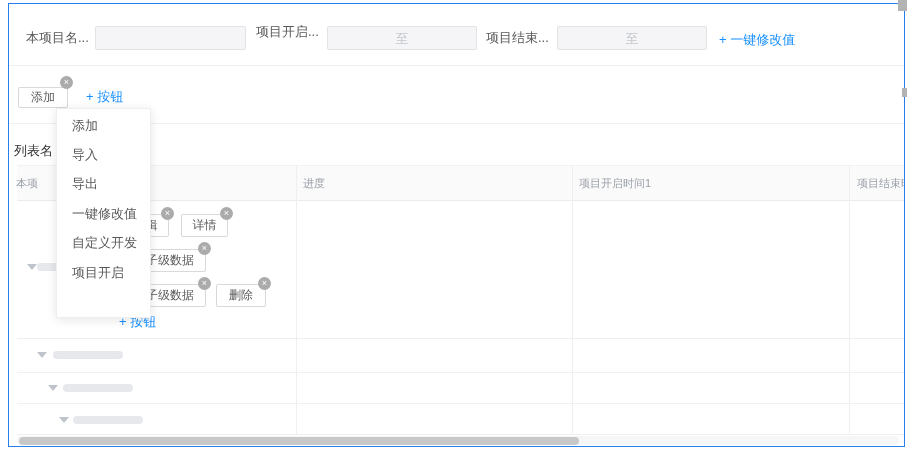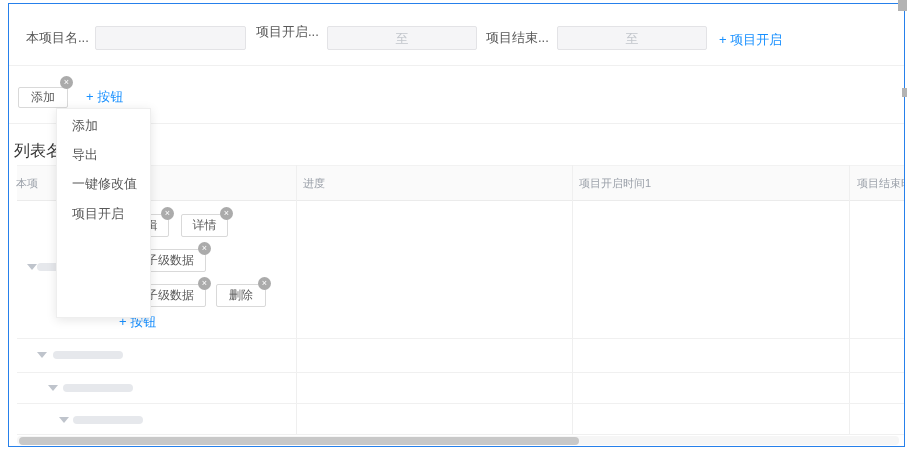--- a/index.html
+++ b/index.html
@@ -31,21 +31,21 @@
     background: #fff; border: 1px solid #d9d9d9; border-radius: 2px;
     font-size: 12px; color: #595959; display: flex; align-items: center; justify-content: center;
     white-space: nowrap; overflow: hidden; cursor: pointer;
   }
   .badge {
     width: 13px; height: 13px; border-radius: 50%;
     background: #ababab; color: #fff; font-size: 9px; line-height: 13px;
     text-align: center; z-index: 6; cursor: pointer;
   }
   
-  .sec-title { font-size: 16px; color: #333; line-height: 14px; white-space: nowrap; }
+  .sec-title { font-size: 13px; color: #333; line-height: 14px; white-space: nowrap; }
   
   .th-bg { background: #fafafa; border-top: 1px solid #f2f2f2; border-bottom: 1px solid #ebebeb; }
   .th-text { font-size: 11px; color: #999fa8; line-height: 13px; white-space: nowrap; }
   .v-border { width: 1px; background: #efefef; }
   .h-border { height: 1px; background: #f0f0f0; }
   .caret {
     width: 0; height: 0; border-left: 5px solid transparent; border-right: 5px solid transparent;
     border-top: 6px solid #bfc4cc; cursor: pointer;
   }
   .pill { background: #e6e8ec; border-radius: 5px; height: 8px; }
@@ -69,21 +69,21 @@
 
 <div class="canvas">
   <div class="abs container">
 
     <div class="abs q-label" style="left:17px;top:27px;">本项目名...</div>
     <input class="abs q-input" style="left: 86px; top: 22px; width: 151px;" readonly="" placeholder="">
     <div class="abs q-label" style="left:247px;top:21px;">项目开启...</div>
     <input class="abs q-input range" style="left: 318px; top: 22px; width: 150px;" readonly="" placeholder="至">
     <div class="abs q-label" style="left:477px;top:27px;">项目结束...</div>
     <input class="abs q-input range" style="left: 548px; top: 22px; width: 150px;" readonly="" placeholder="至">
-    <div class="abs link" style="left:710px;top:28px;">+ 项目开启</div>
+    <div class="abs link" style="left:710px;top:28px;">+ 一键修改值</div>
 
     <div class="abs divider" style="left:0;top:61px;width:895px;"></div>
 
     <div class="abs btn" style="left:9px;top:83px;width:50px;height:21px;">
       <span>添加</span>
     </div>
     <div class="abs badge" style="left:51px;top:72px;">×</div>
     <div class="abs link" style="left:77px;top:85px;">+ 按钮</div>
 
     <div class="abs divider" style="left:0;top:119px;width:895px;"></div>
@@ -148,21 +148,23 @@
     <div class="abs" style="left:0;top:400px;width:895px;height:30px;">
       <div class="abs caret" style="left:50px;top:13px;"></div>
       <div class="abs pill" style="left:64px;top:12px;width:70px;"></div>
     </div>
 
     <div class="abs sb-track" style="left:8px;top:432px;width:882px;height:9px;"></div>
     <div class="abs sb-thumb" style="left:10px;top:433px;width:560px;height:8px;"></div>
 
     <div class="abs menu">
       <div class="menu-item">添加</div>
+      <div class="menu-item">导入</div>
       <div class="menu-item">导出</div>
       <div class="menu-item">一键修改值</div>
+      <div class="menu-item">自定义开发</div>
       <div class="menu-item">项目开启</div>
     </div>
   </div>
 
   <div class="abs corner-chip" style="left:898px;top:0;width:9px;height:11px;"></div>
   <div class="abs corner-chip" style="left:902px;top:88px;width:5px;height:9px;"></div>
 </div>
 
 </body></html>

